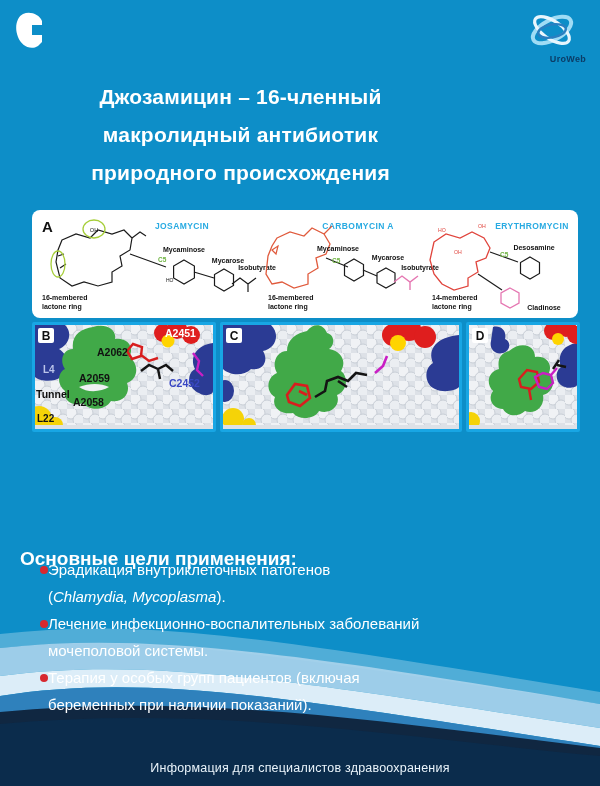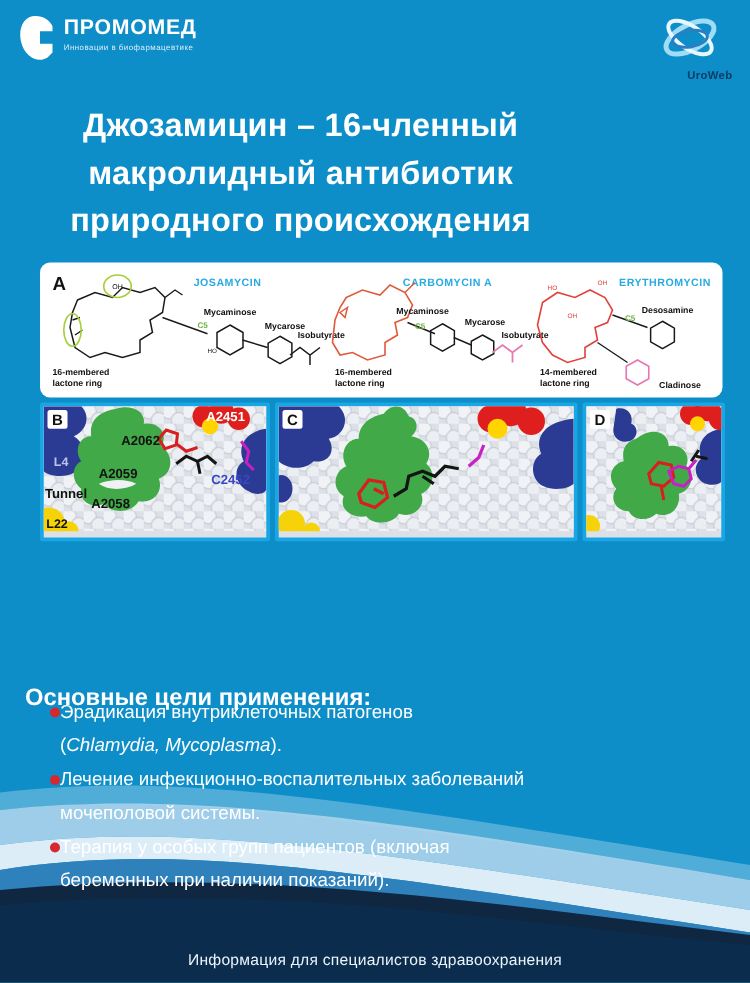--- a/index.html
+++ b/index.html
@@ -9,21 +9,21 @@
 
   
   .brand{position:absolute;left:16px;top:12px;display:flex;gap:8px;align-items:flex-start;}
   .brand-text .word{color:#fff;font-weight:700;font-size:17px;letter-spacing:.6px;line-height:20px;}
   .brand-text .tag{color:#DCEFF9;font-size:6.3px;letter-spacing:.4px;margin-top:3px;}
   .partner{position:absolute;right:14px;top:6px;width:70px;text-align:center;}
   .partner .pname{color:#0B3C66;font-weight:700;font-size:9px;margin-top:-4px;letter-spacing:.3px;text-align:right;}
 
   
   .title{position:absolute;left:0;top:64px;width:481px;text-align:center;color:#fff;
-         font-size:26px;font-weight:700;line-height:38px;white-space:pre-line;letter-spacing:.2px;}
+         font-size:21px;font-weight:700;line-height:38px;white-space:pre-line;letter-spacing:.2px;}
 
   
   .panelA{position:absolute;left:32px;top:210px;width:546px;height:108px;background:#fff;border-radius:8px;}
   
   .bcd{position:absolute;left:32px;top:322px;display:flex;gap:4px;}
   .bcd .shot{border:3px solid #18A6E4;background:#DDE1E7;border-radius:2px;}
 
   
   .content{position:absolute;left:0;top:0;width:600px;height:786px;z-index:2;pointer-events:none;}
   .intro{position:absolute;left:32px;top:440px;width:540px;color:#fff;font-size:18px;line-height:27px;white-space:pre-line;}
@@ -45,24 +45,20 @@
 <div class="page">
 
   <div class="brand">
     <svg width="27" height="38" viewBox="0 0 27 38">
       <path d="M26,9 C23,2 14,-1 7,2 C1,5 -2,15 2,25 C5,33 14,39 22,34 L26,30 L26,23 L16,23 L16,13 L26,13 Z" fill="#fff"></path>
       <rect x="19" y="15" width="3" height="3" fill="#0D8EC8"></rect>
         <rect x="23.5" y="15" width="3" height="3" fill="#0D8EC8"></rect>
       <rect x="19" y="19.5" width="3" height="3" fill="#0D8EC8"></rect>
         <rect x="23.5" y="19.5" width="3" height="3" fill="#0D8EC8"></rect>
     </svg>
-    <div class="brand-text">
-      <div class="word">ПРОМОМЕД</div>
-      <div class="tag">Инновации в биофармацевтике</div>
-    </div>
   </div>
 
   <div class="partner">
     <svg width="70" height="48" viewBox="0 0 70 48">
       <ellipse cx="36" cy="24" rx="21" ry="10" fill="none" stroke="#9FDCF5" stroke-width="4" transform="rotate(-28 36 24)"></ellipse>
       <ellipse cx="36" cy="24" rx="20" ry="9" fill="none" stroke="#E8F6FD" stroke-width="3.2" transform="rotate(34 36 24)"></ellipse>
       <ellipse cx="36" cy="25" rx="14" ry="6.5" fill="none" stroke="#2A7FC0" stroke-width="2.4" transform="rotate(-10 36 25)"></ellipse>
     </svg>
     <div class="pname">UroWeb</div>
   </div>

